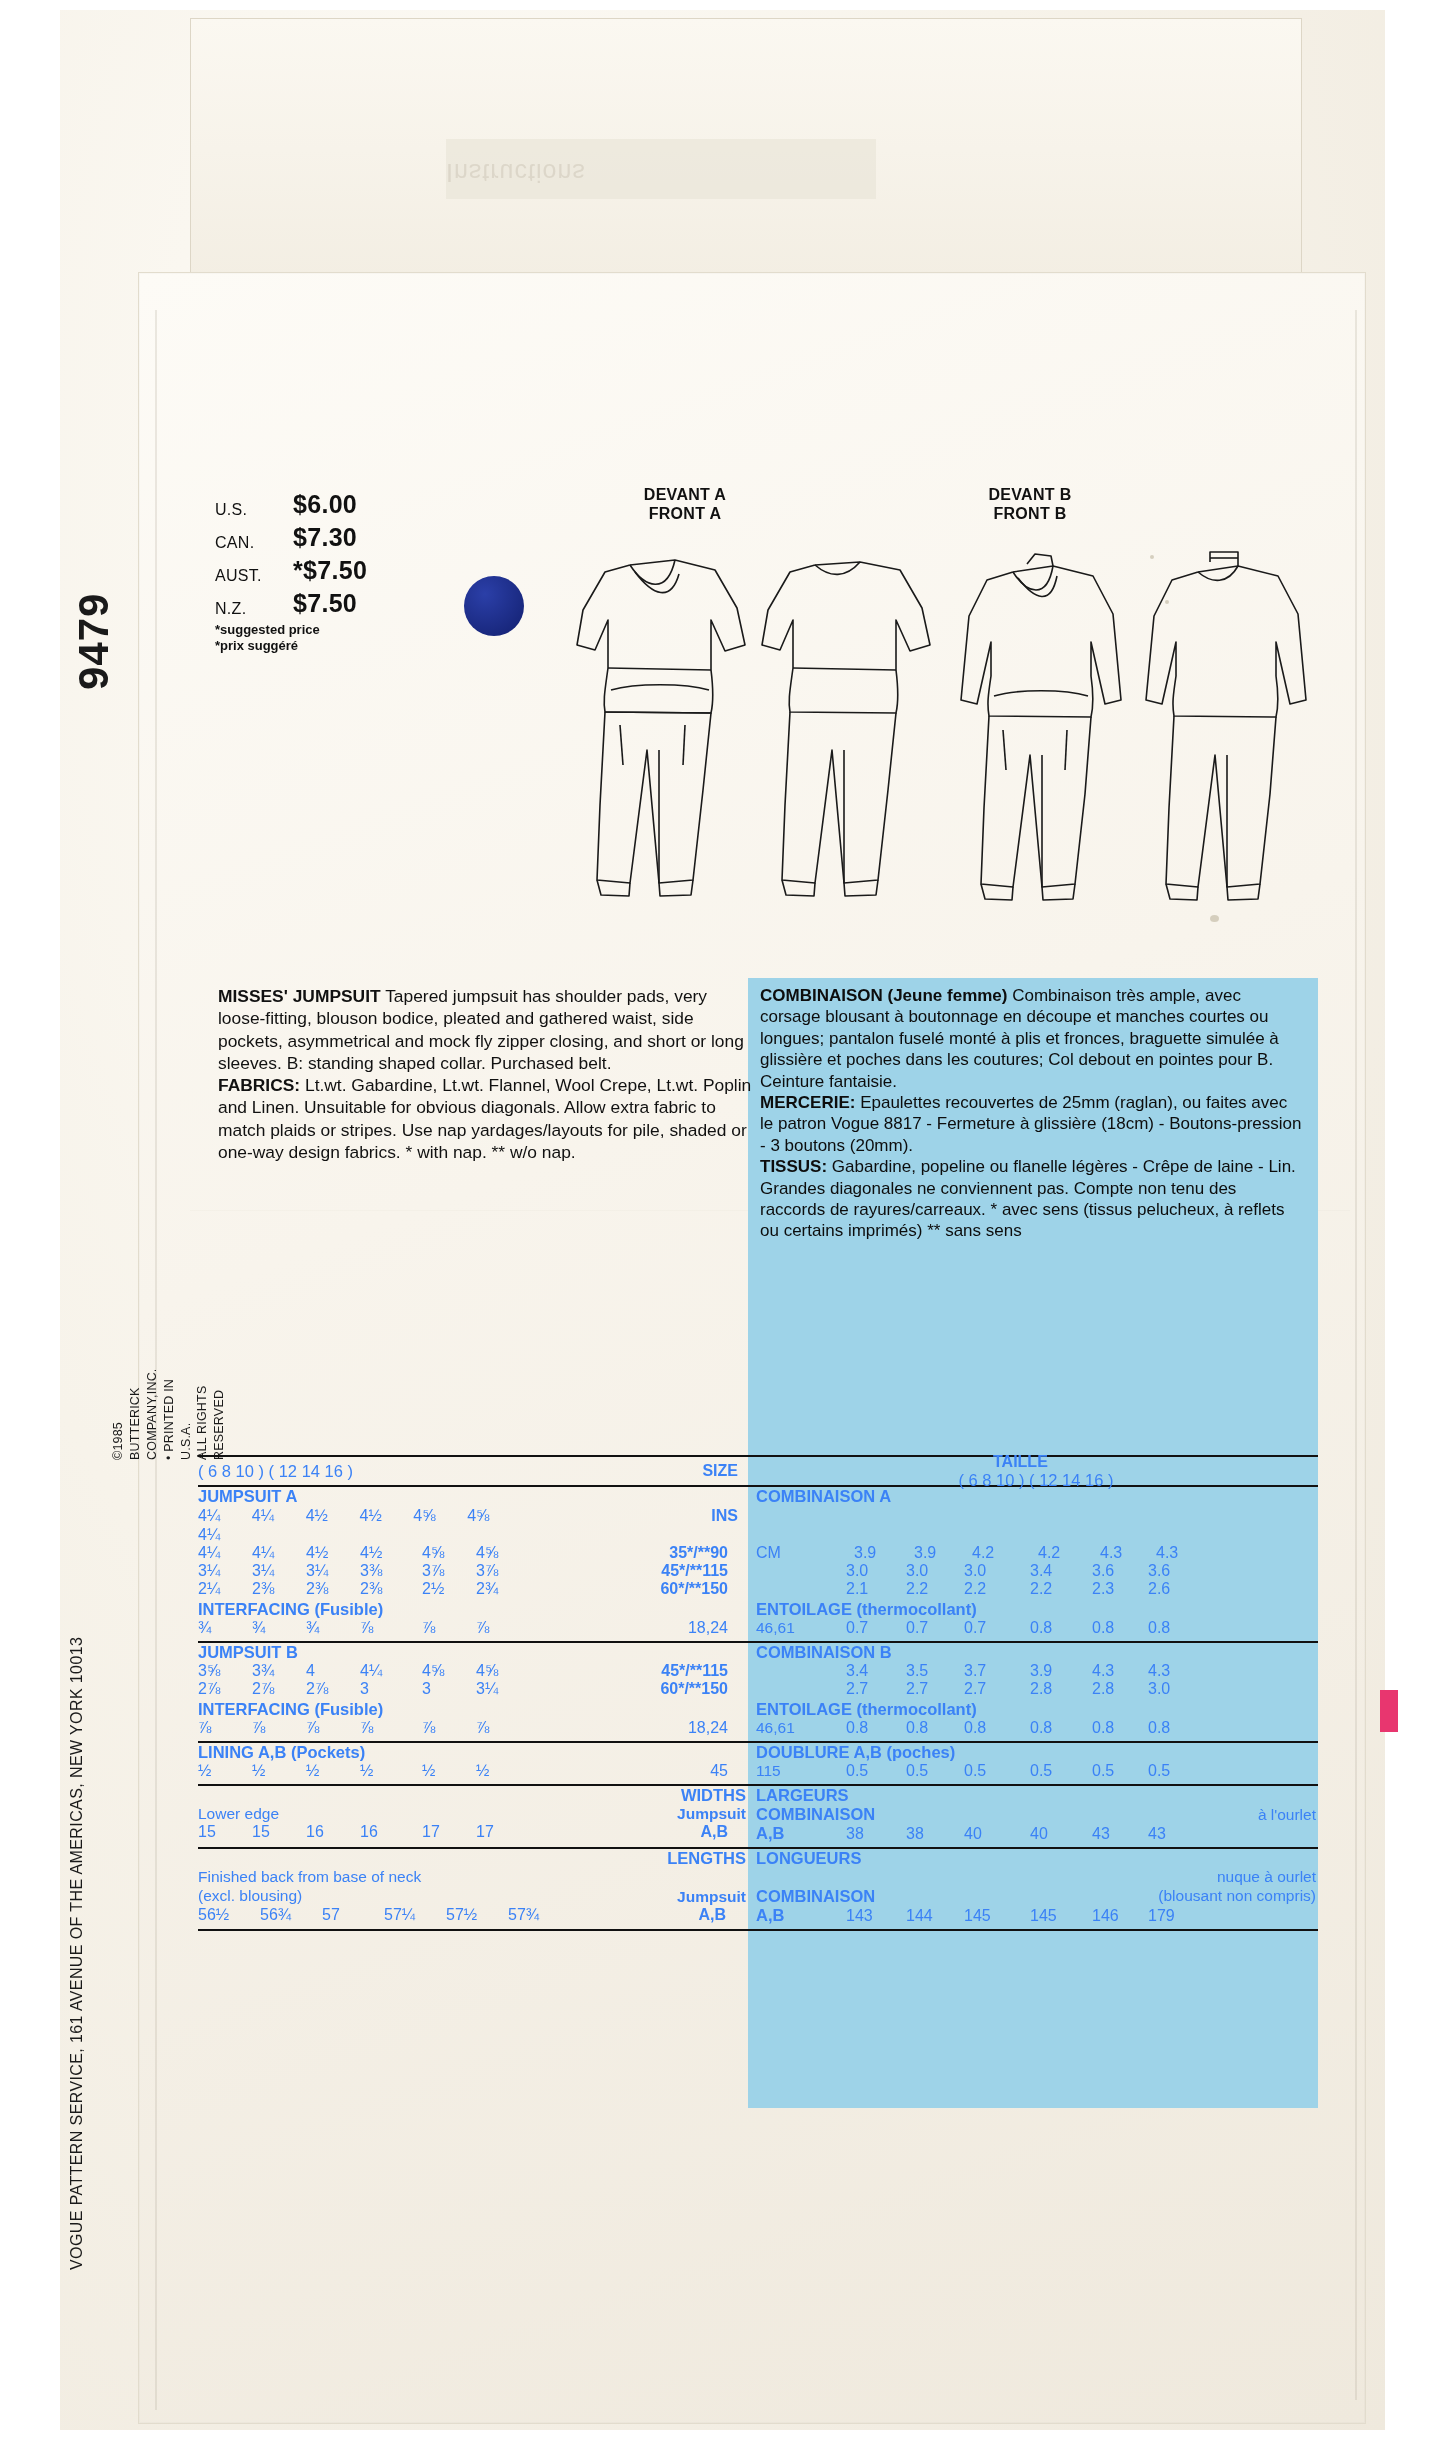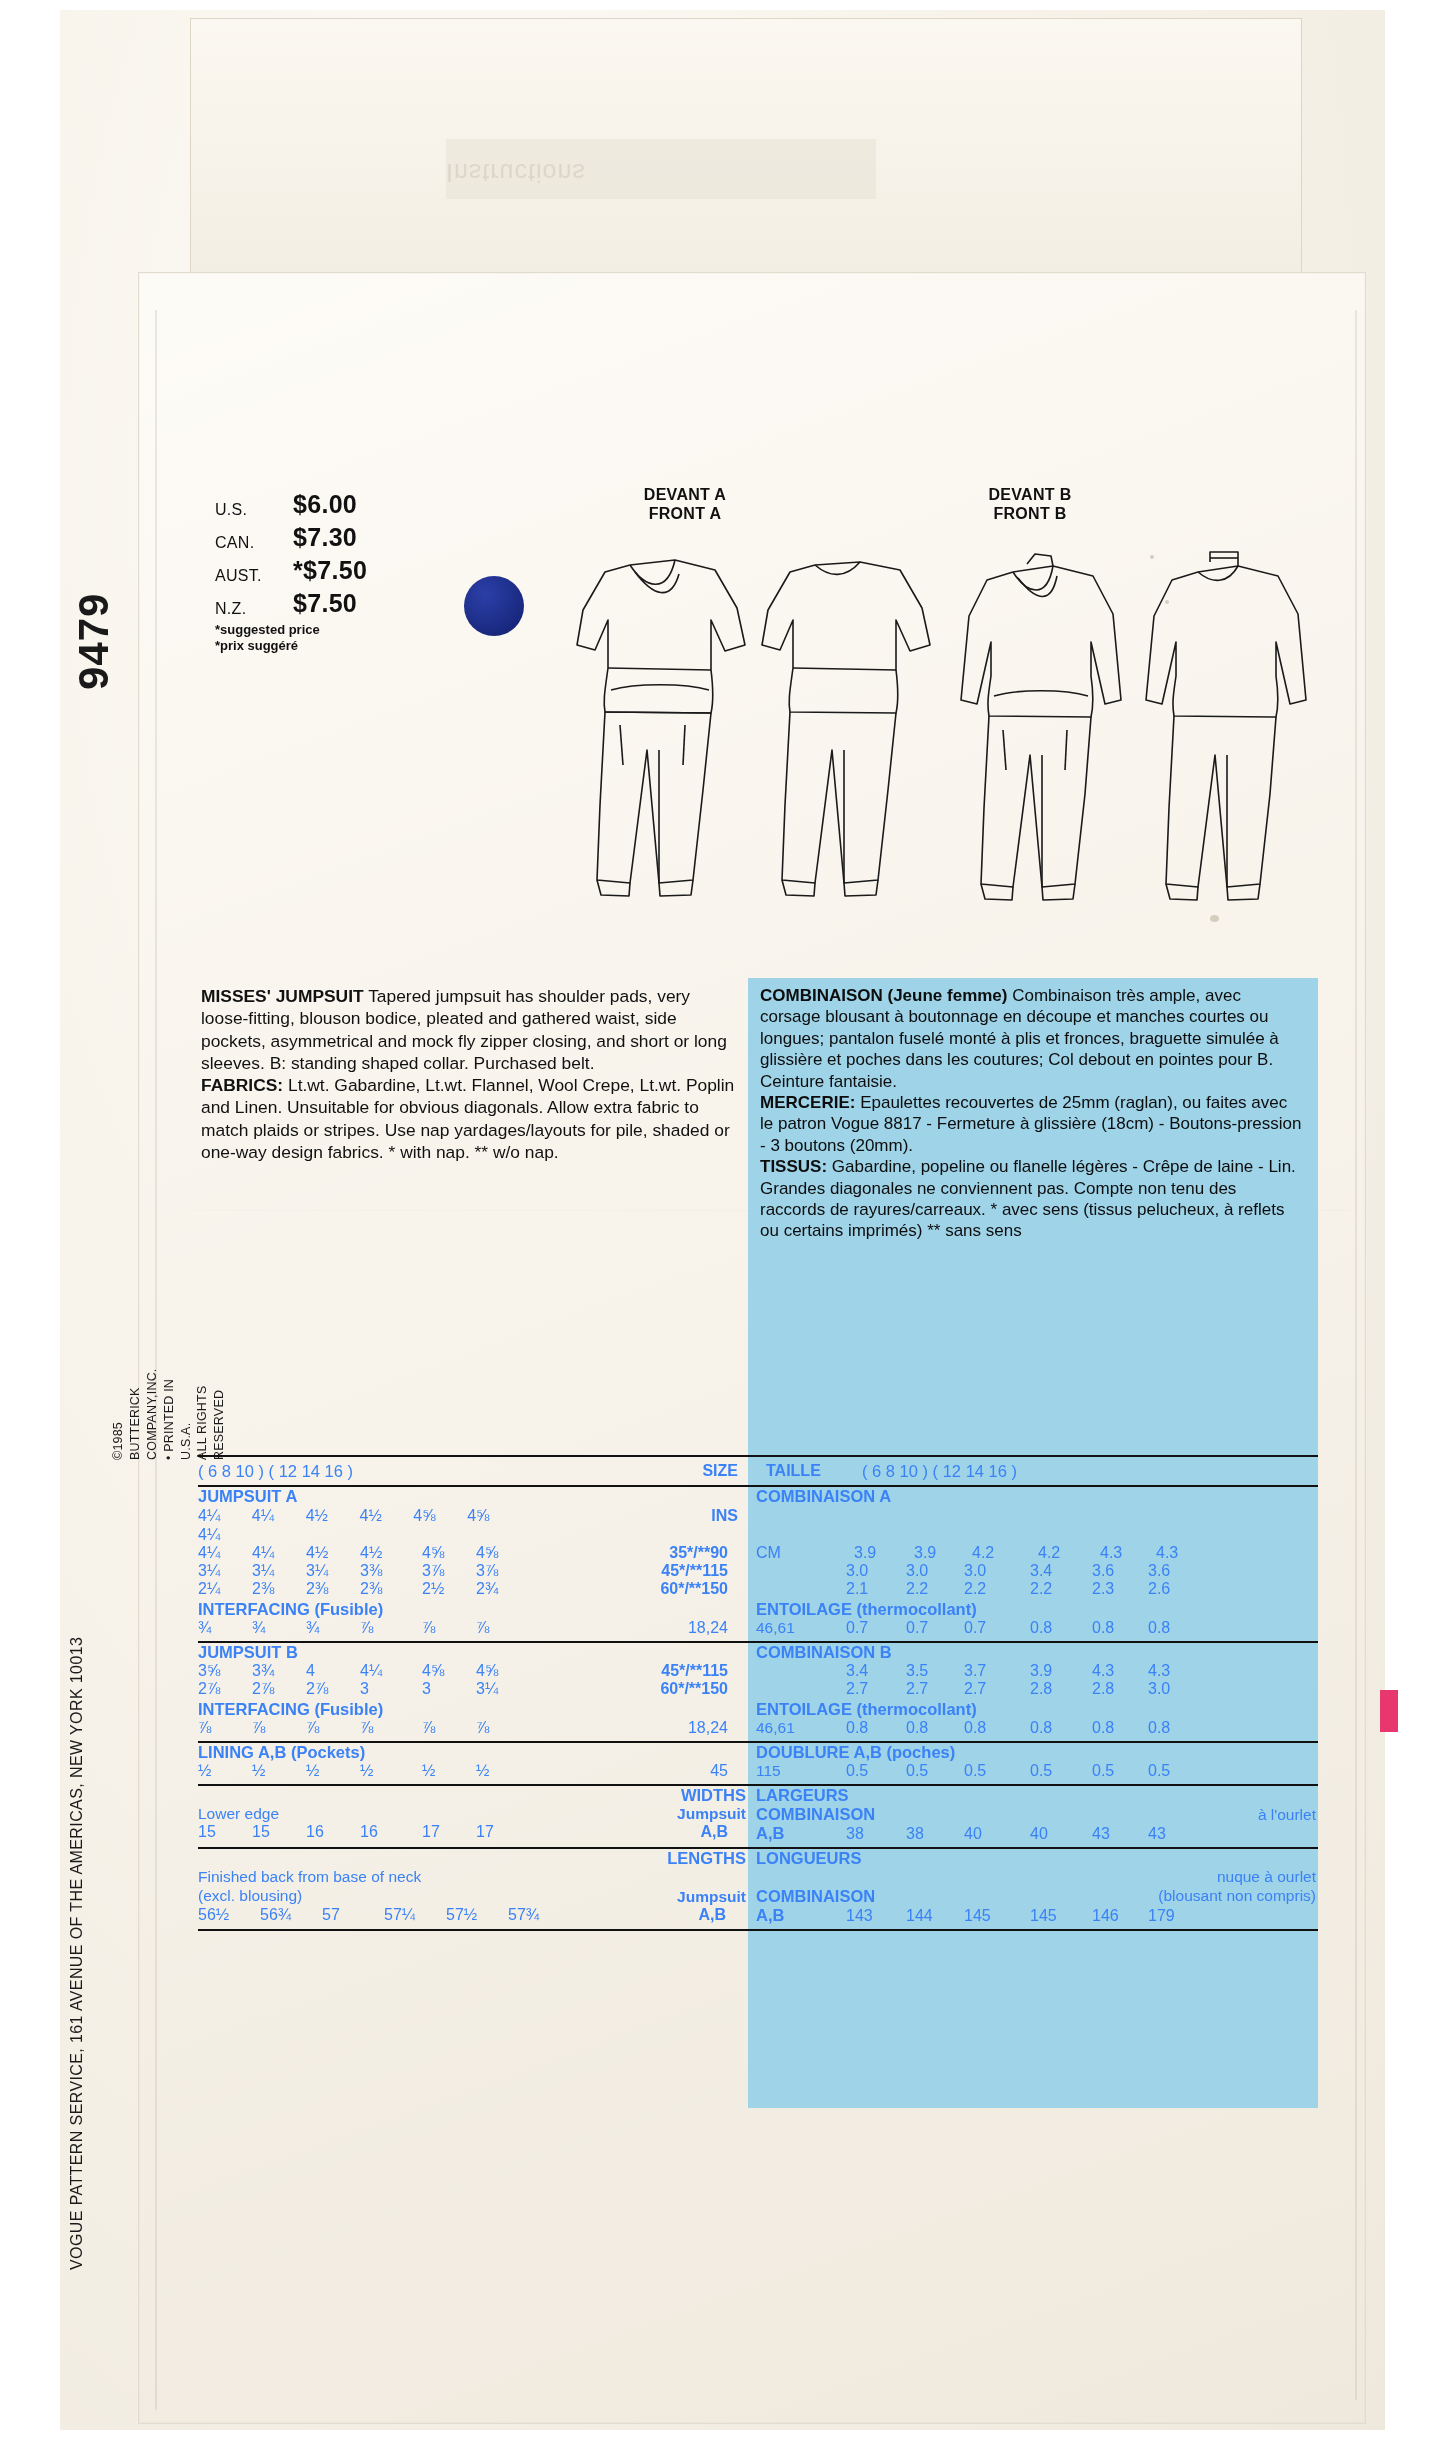--- a/index.html
+++ b/index.html
@@ -61,21 +61,21 @@
   #blue-dot{
     position:absolute;left:464px;top:576px;width:60px;height:60px;border-radius:50%;
     background:radial-gradient(circle at 35% 30%,#2b3fa8,#121f6e);
   }
 
   
   .fig-caption{position:absolute;font-size:16px;font-weight:bold;text-align:center;line-height:1.2;color:#111;letter-spacing:.3px;}
 
   
   #desc-en{
-    position:absolute;left:201px;top:985px;width:535px;font-size:17.4px;line-height:1.28;color:#111;
+    position:absolute;left:218px;top:985px;width:535px;font-size:17.4px;line-height:1.28;color:#111;
   }
   #desc-fr{
     position:absolute;left:760px;top:985px;width:545px;font-size:17px;line-height:1.26;color:#0d0d0d;
   }
   #blue-panel{
     position:absolute;left:748px;top:978px;width:570px;height:1130px;background:#9ed3e8;
   }
   .b{font-weight:bold;}
 
   
@@ -83,21 +83,21 @@
   .rule{height:2px;background:#111;width:100%;}
   table{border-collapse:collapse;width:100%;}
   td{padding:0;vertical-align:top;line-height:1.2;}
   .cellnum{width:54px;text-align:left;font-size:16px;}
   .lbl{font-weight:bold;font-size:16.5px;}
   .sz{width:78px;text-align:right;font-weight:bold;font-size:16px;padding-right:8px;}
   .szc{width:96px;text-align:left;font-weight:bold;font-size:16px;padding-left:10px;}
 
   .row{display:flex;}
   .col-l{width:548px;}
-  .col-r{width:570px;padding-left:10px;box-sizing:border-box;}
+  .col-r{width:570px;padding-left:10px;box-sizing:border-box;flex-direction:column;}
 
   
   #pink-tab{position:absolute;left:1380px;top:1690px;width:18px;height:42px;background:#e8366f;}
   .speck{position:absolute;background:#b8ae97;border-radius:50%;opacity:.55;}
 </style>
 </head>
 <body>
 
 <div id="envelope">
 

